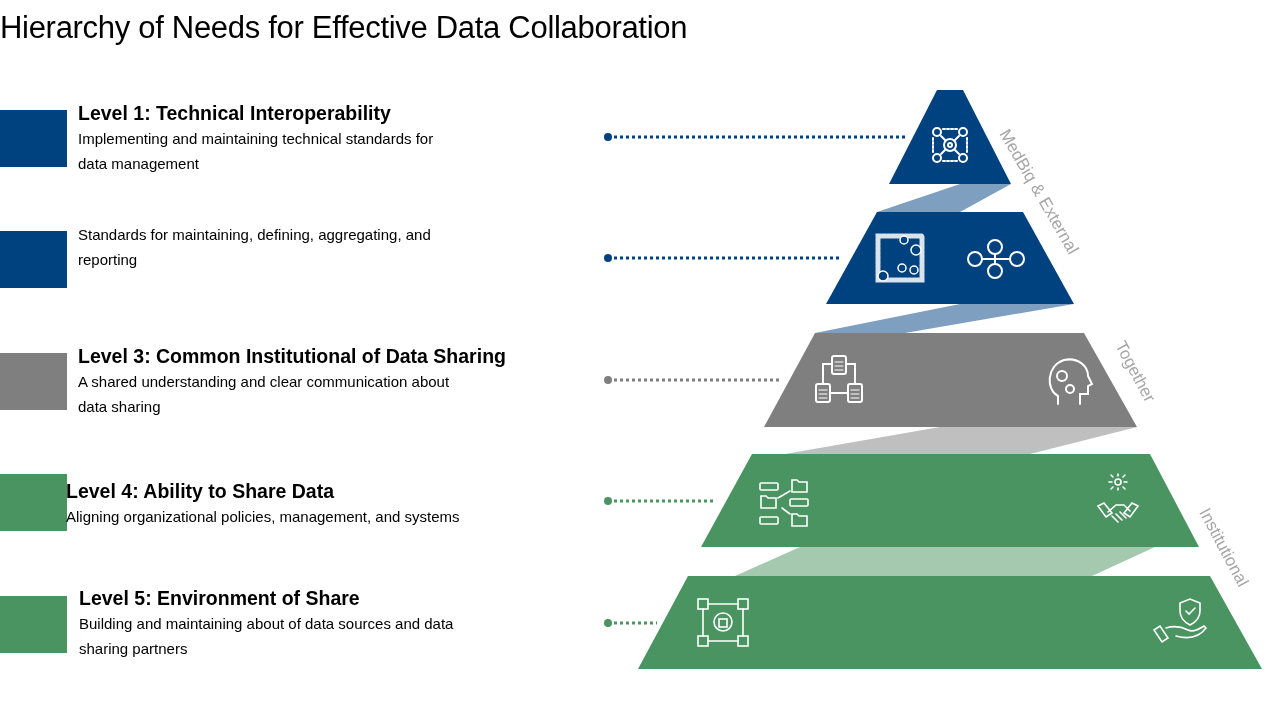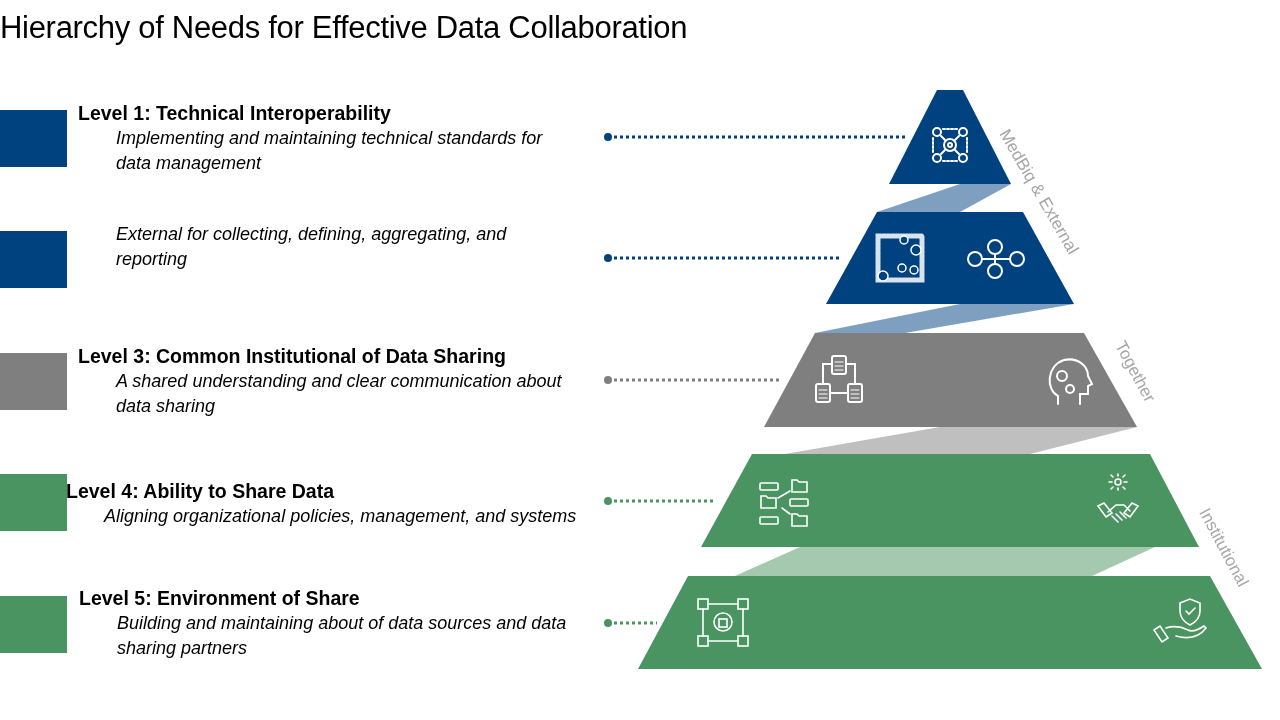--- a/index.html
+++ b/index.html
@@ -4,41 +4,41 @@
 <style>
   html, body { margin:0; padding:0; }
   body { width:1280px; height:720px; background:#ffffff; position:relative; overflow:hidden;
          font-family:"Liberation Sans", "DejaVu Sans", sans-serif; color:#000; }
   .title { position:absolute; left:0; top:10px; width:1280px; text-align:left;
            font-size:31px; font-weight:normal; letter-spacing:-0.3px; }
   .level { position:absolute; left:0; width:600px;padding-left:39px; }
   .swatch { position:absolute; left:0; width:67px; height:57px; }
   .lv-text { position:absolute; left:78px; width:520px; }
   .lv-title { font-size:19.5px; font-weight:bold; line-height:26px; white-space:nowrap; }
-  .lv-desc { font-size:18px; font-style:italic; line-height:25px;margin-left:38px; }
+  .lv-desc { font-size:15px; line-height:25px; }
   svg.pyr { position:absolute; left:0; top:0; }
   .side { position:absolute; font-size:17px; color:#a6a6a6; white-space:nowrap; transform-origin:left top; }
 </style>
 </head>
 <body>
 
 <div class="title">Hierarchy of Needs for Effective Data Collaboration</div>
 
 <div class="level" style="top:100px;height:80px">
   <div class="swatch" style="top:10px;background:#00427f"></div>
   <div class="lv-text">
     <div class="lv-title">Level 1: Technical Interoperability</div>
     <div class="lv-desc">Implementing and maintaining technical standards for</div>
     <div class="lv-desc">data management</div>
   </div>
 </div>
 <div class="level" style="top:222px;height:80px">
   <div class="swatch" style="top:9px;background:#00427f"></div>
   <div class="lv-text">
-    <div class="lv-desc">External for collecting, defining, aggregating, and</div>
+    <div class="lv-desc">Standards for maintaining, defining, aggregating, and</div>
     <div class="lv-desc">reporting</div>
   </div>
 </div>
 <div class="level" style="top:343px;height:80px">
   <div class="swatch" style="top:10px;background:#7f7f7f"></div>
   <div class="lv-text">
     <div class="lv-title">Level 3: Common Institutional of Data Sharing</div>
     <div class="lv-desc">A shared understanding and clear communication about</div>
     <div class="lv-desc">data sharing</div>
   </div>

